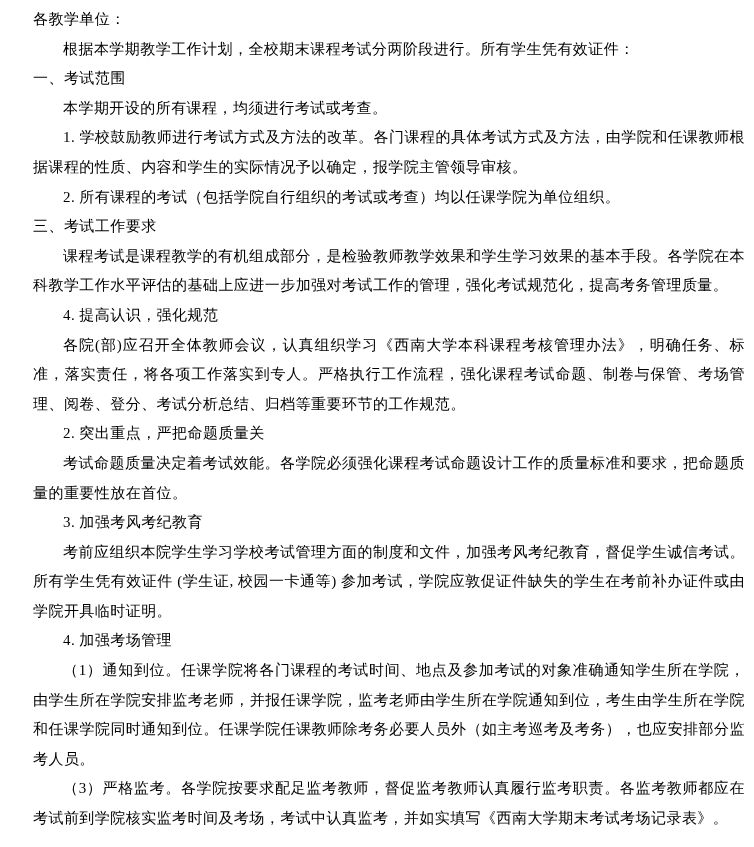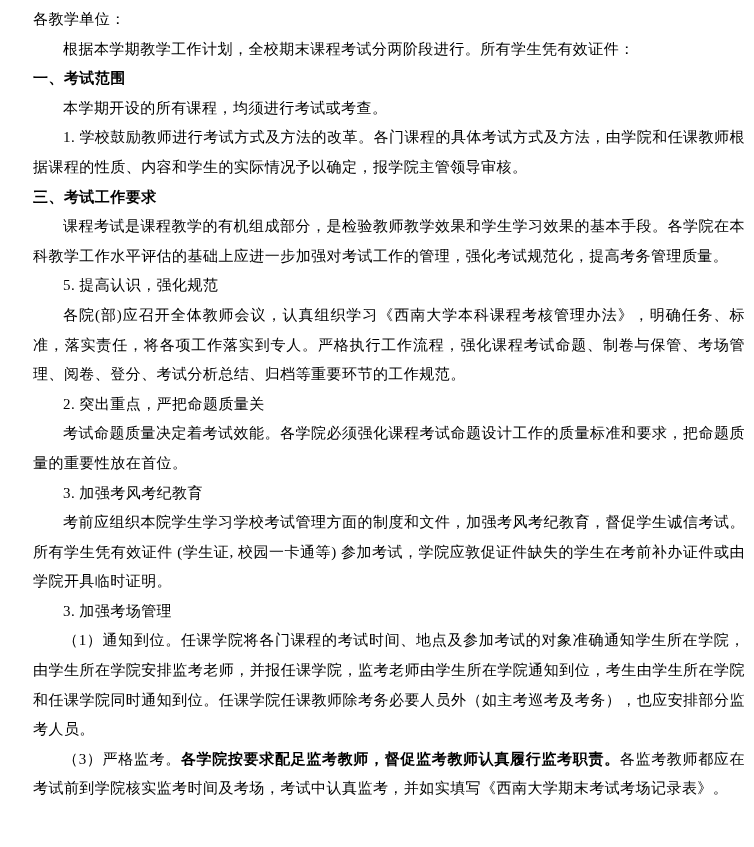--- a/index.html
+++ b/index.html
@@ -21,38 +21,39 @@
   }
   .doc-body p {
     margin: 0;
     padding: 0;
     text-align: justify;
   }
   .doc-body p.indent {
     text-indent: 2em;
   }
   .doc-body b {
-    font-weight: bold;
+    font-weight: normal;
   }
 </style>
 </head>
 <body style="background: rgb(255, 255, 255);">
 
 <div class="page" style="color: rgb(0, 0, 0);">
   <div class="doc-body">
       <p><span>各教学单位：</span></p>
       <p class="indent"><span>根据本学期教学工作计划，全校期末课程考试分两阶段进行。所有学生凭有效证件：</span></p>
       <p><b>一、考试范围</b></p>
       <p class="indent"><span>本学期开设的所有课程，均须进行考试或考查。</span></p>
       <p class="indent"><span>1. 学校鼓励教师进行考试方式及方法的改革。各门课程的具体考试方式及方法，由学院和任课教师根据课程的性质、内容和学生的实际情况予以确定，报学院主管领导审核。</span></p>
+      <p class="indent"><span>2. 所有课程的考试（包括学院自行组织的考试或考查）均以任课学院为单位组织。</span></p>
       <p><b>三、考试工作要求</b></p>
       <p class="indent"><span>课程考试是课程教学的有机组成部分，是检验教师教学效果和学生学习效果的基本手段。各学院在本科教学工作水平评估的基础上应进一步加强对考试工作的管理，强化考试规范化，提高考务管理质量。</span></p>
-      <p class="indent"><span>5. 提高认识，强化规范</span></p>
+      <p class="indent"><span>4. 提高认识，强化规范</span></p>
       <p class="indent"><span>各院(部)应召开全体教师会议，认真组织学习《西南大学本科课程考核管理办法》，明确任务、标准，落实责任，将各项工作落实到专人。严格执行工作流程，强化课程考试命题、制卷与保管、考场管理、阅卷、登分、考试分析总结、归档等重要环节的工作规范。</span></p>
       <p class="indent"><span>2. 突出重点，严把命题质量关</span></p>
       <p class="indent"><span>考试命题质量决定着考试效能。各学院必须强化课程考试命题设计工作的质量标准和要求，把命题质量的重要性放在首位。</span></p>
       <p class="indent"><span>3. 加强考风考纪教育</span></p>
       <p class="indent"><span>考前应组织本院学生学习学校考试管理方面的制度和文件，加强考风考纪教育，督促学生诚信考试。所有学生凭有效证件 (学生证, 校园一卡通等) 参加考试，学院应敦促证件缺失的学生在考前补办证件或由学院开具临时证明。</span></p>
-      <p class="indent"><span>3. 加强考场管理</span></p>
+      <p class="indent"><span>4. 加强考场管理</span></p>
       <p class="indent"><span>（1）通知到位。任课学院将各门课程的考试时间、地点及参加考试的对象准确通知学生所在学院，由学生所在学院安排监考老师，并报任课学院，监考老师由学生所在学院通知到位，考生由学生所在学院和任课学院同时通知到位。任课学院任课教师除考务必要人员外（如主考巡考及考务），也应安排部分监考人员。</span></p>
       <p class="indent"><span>（3）严格监考。</span><b>各学院按要求配足监考教师，督促监考教师认真履行监考职责。</b><span>各监考教师都应在考试前到学院核实监考时间及考场，考试中认真监考，并如实填写《西南大学期末考试考场记录表》。</span></p>
     </div>
 </div>
 
 </body></html>

